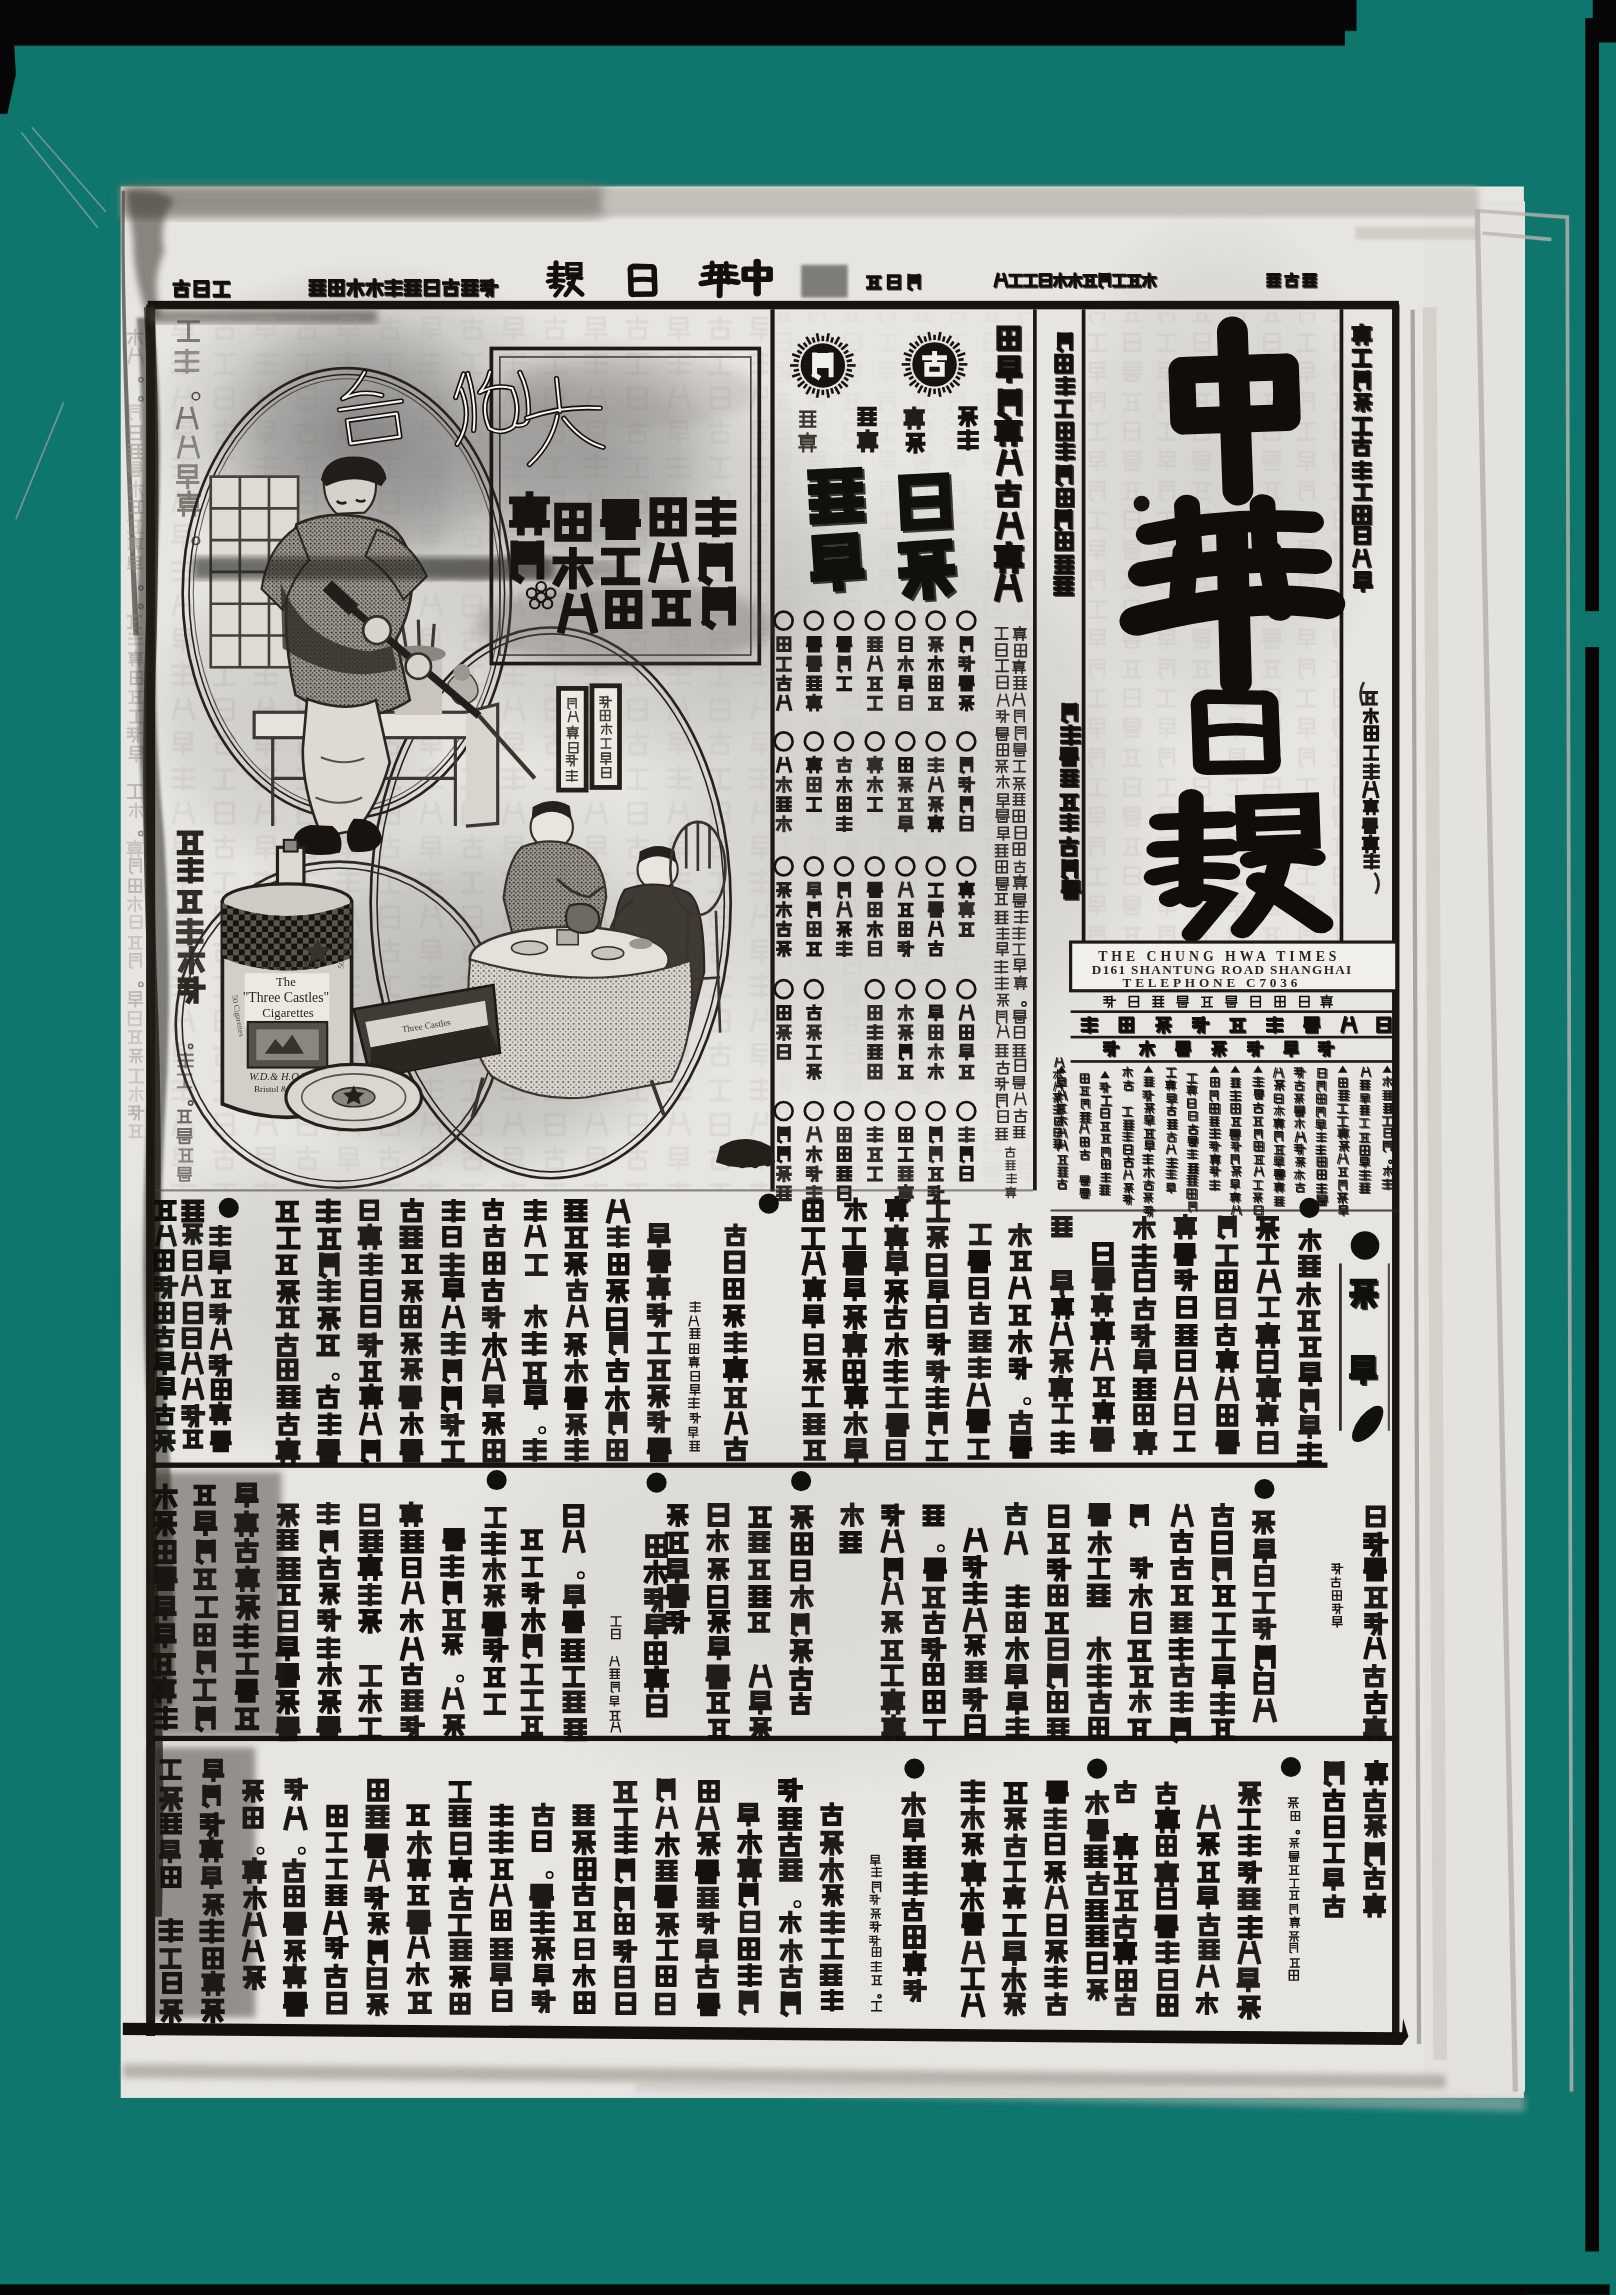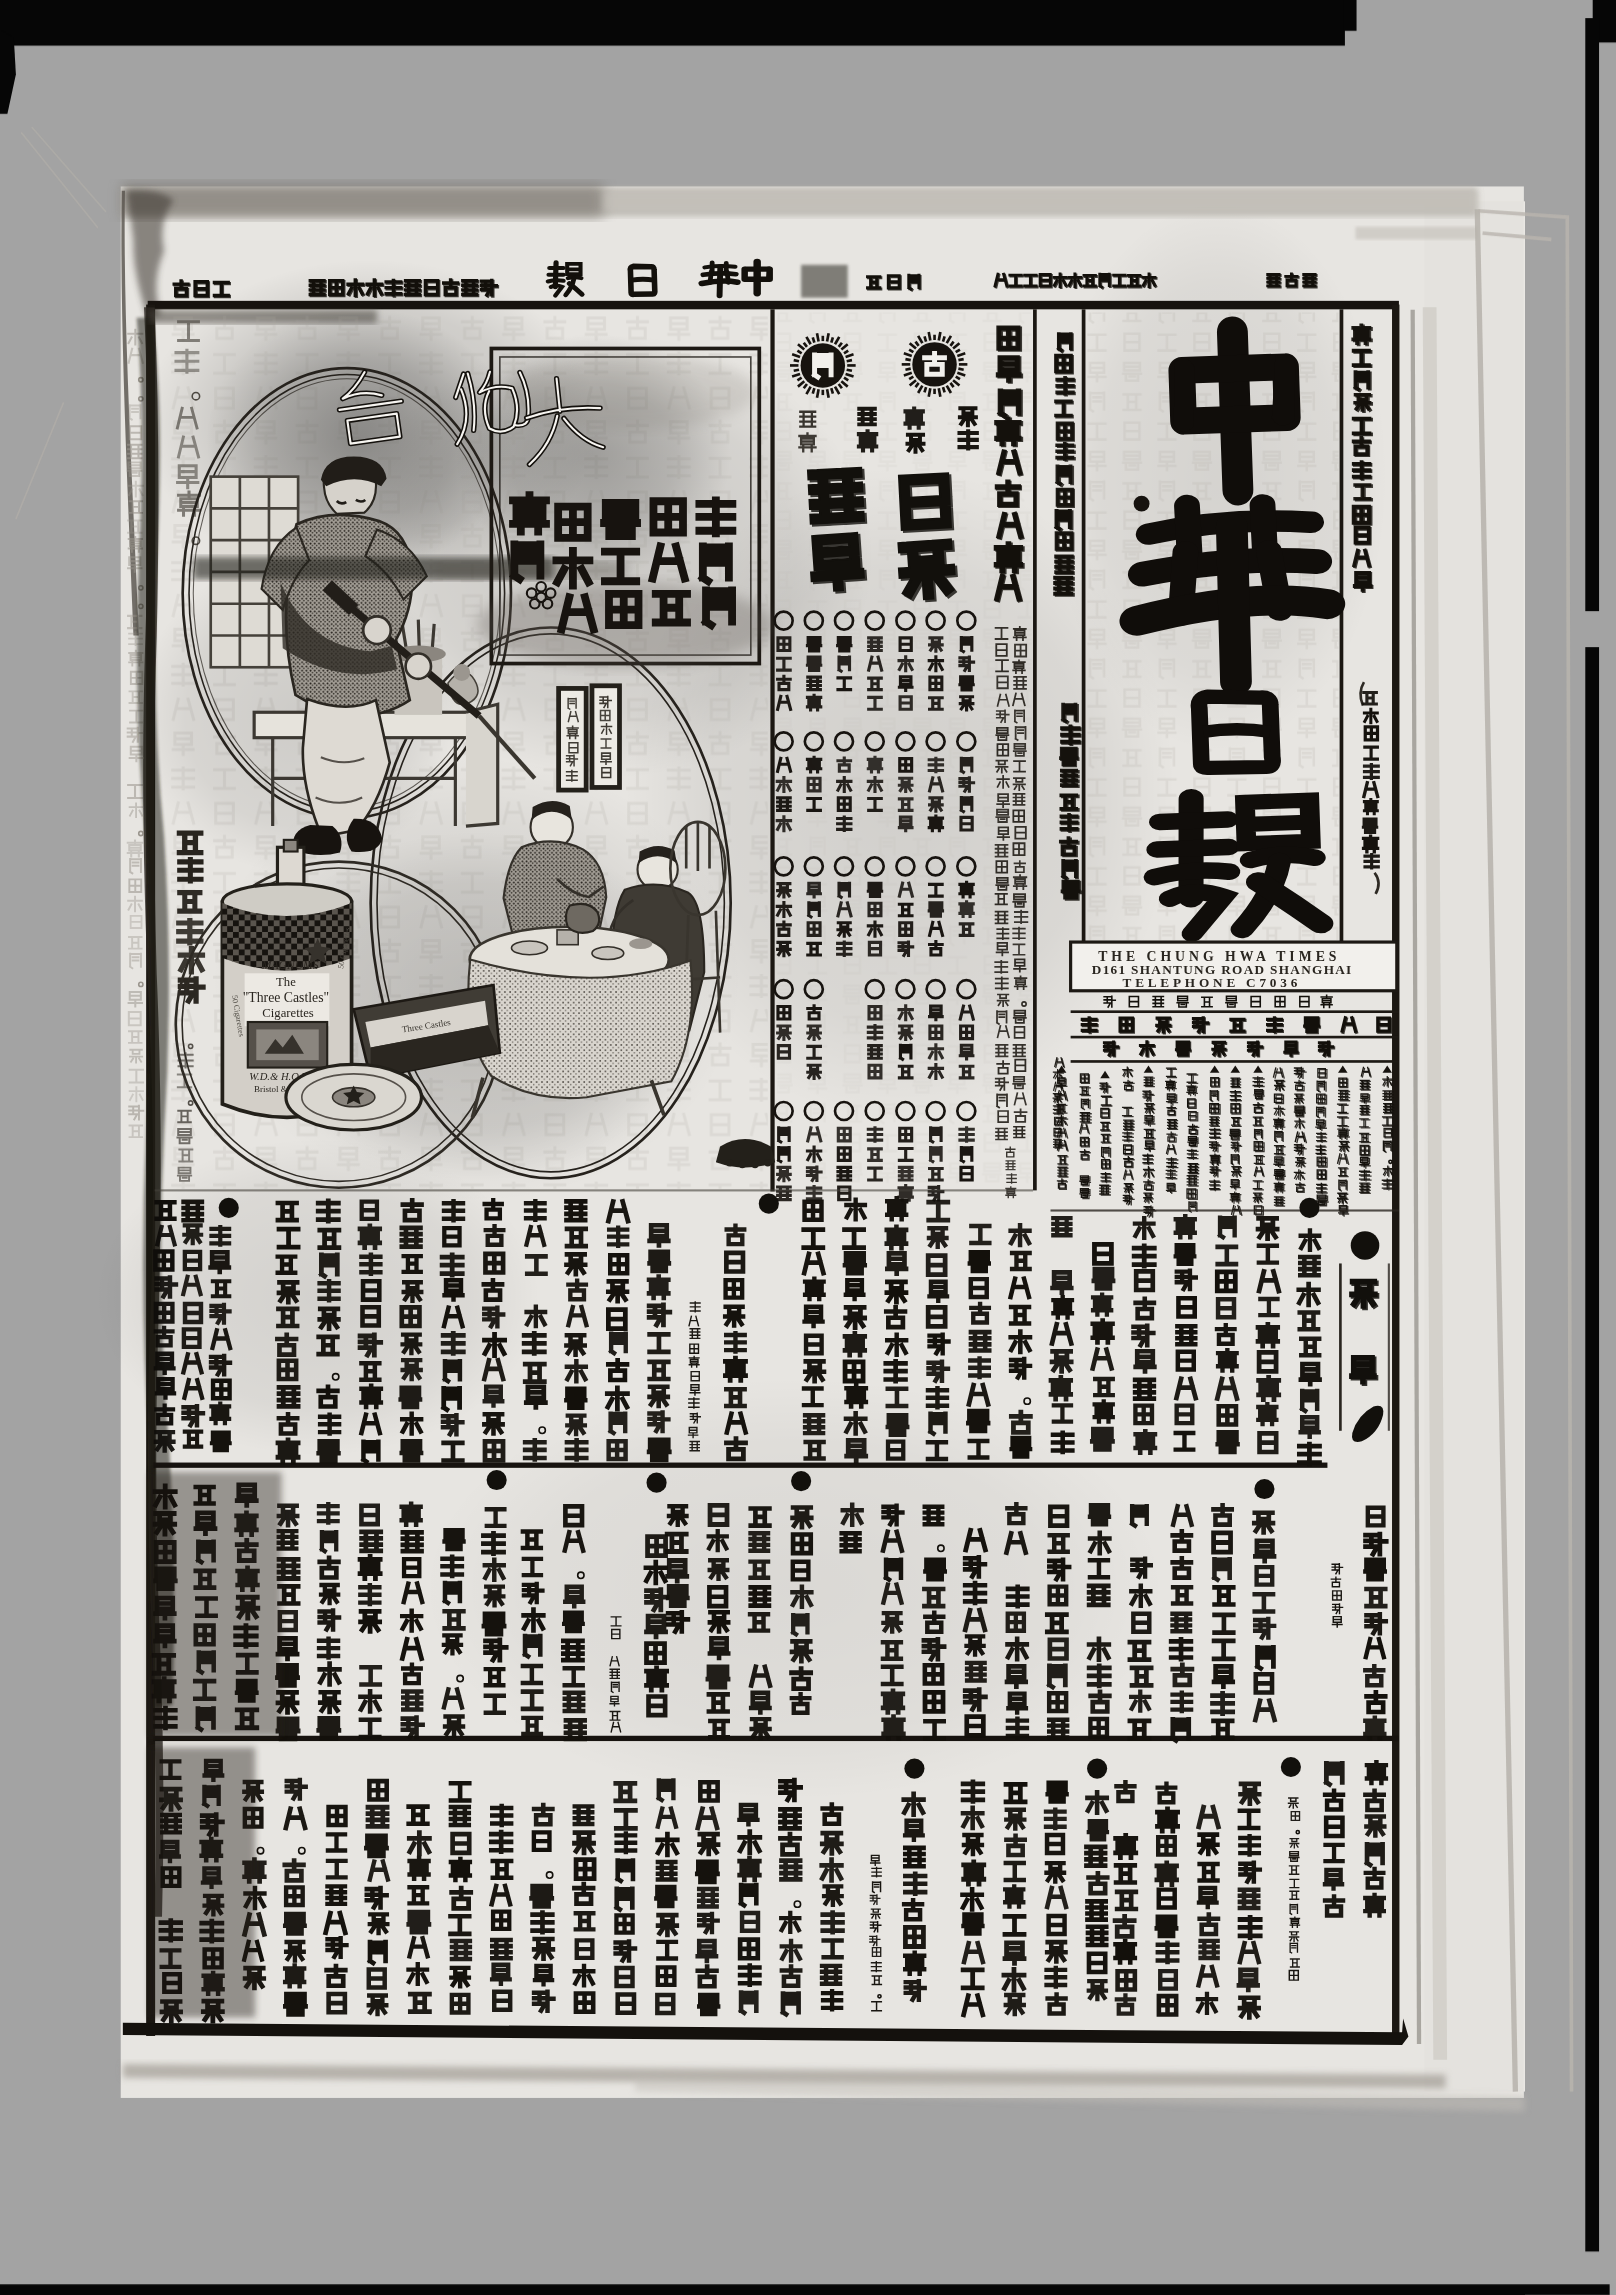--- a/index.html
+++ b/index.html
@@ -1,12 +1,12 @@
 <!DOCTYPE html>
-<html style="font-size:8.5px"><head><meta charset="utf-8"><style>html,body{margin:0;padding:0;background:#fff}*{box-sizing:border-box}.page{position:relative;width:1616px;height:2295px;background:#a3a3a3;overflow:hidden;font-family:"Liberation Sans",sans-serif}</style></head><body>
+<html style="font-size:8.5px"><head><meta charset="utf-8"><style>html,body{margin:0;padding:0;background:#fff}*{box-sizing:border-box}.page{position:relative;width:1616px;height:2295px;background:#0f766e;overflow:hidden;font-family:"Liberation Sans",sans-serif}</style></head><body>
 <div class="page">
 <svg width="1616" height="2295" viewBox="0 0 3052 4334" xmlns="http://www.w3.org/2000/svg">
 <defs>
         <symbol id="g0" viewBox="0 0 100 100" overflow="visible">
           <path d="M14 18 H86 M50 18 V86 M14 86 H86" fill="none" stroke="currentColor" stroke-width="18" stroke-linecap="square"></path>
         </symbol>
         <symbol id="g1" viewBox="0 0 100 100" overflow="visible">
           <path d="M18 14 H82 V86 H18 Z M18 50 H82" fill="none" stroke="currentColor" stroke-width="18" stroke-linecap="square"></path>
         </symbol>
         <symbol id="g2" viewBox="0 0 100 100" overflow="visible">

